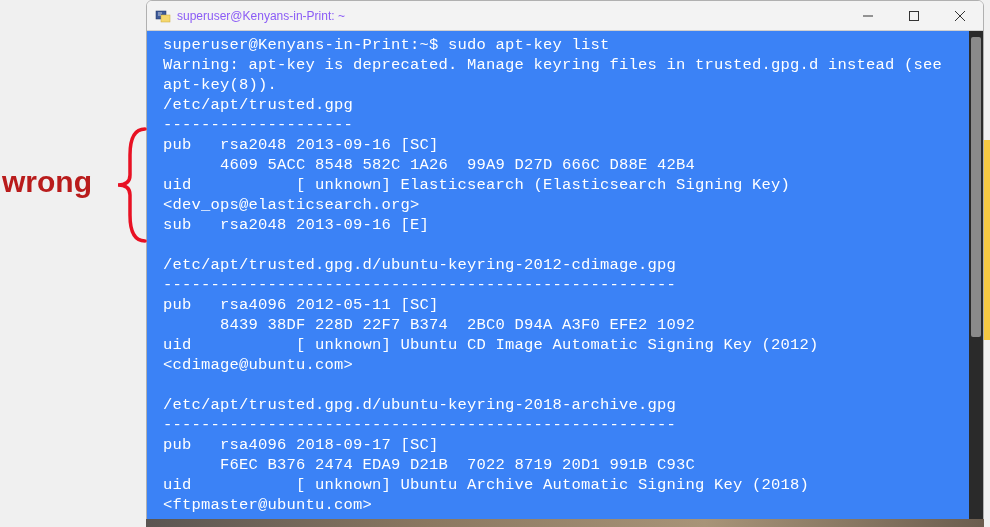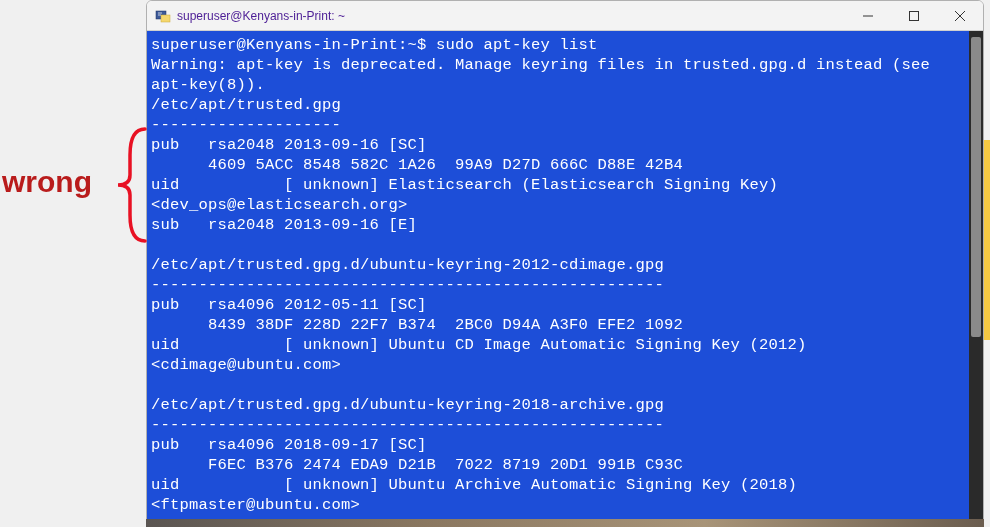--- a/index.html
+++ b/index.html
@@ -43,21 +43,21 @@
       display: flex;
       flex-direction: column;
     }
     .titlebar {
       height: 30px;
       background: #f3f3f3;
       display: flex;
       align-items: center;
       padding-left: 8px;
       font-size: 12px;
-      color: #4c1d95;
+      color: #8b5cf6;
       border-bottom: 1px solid #d0d0d0;
     }
     .titlebar-icon {
       width: 16px;
       height: 16px;
       margin-right: 6px;
       display: inline-flex;
       align-items: center;
       justify-content: center;
     }
@@ -74,27 +74,27 @@
     }
     .win-btn svg { width: 10px; height: 10px; }
     .terminal-wrap {
       flex: 1;
       background: #000;
       display: flex;
       position: relative;
     }
     .terminal {
       flex: 1;
-      background: #1d4ed8;
+      background: #3b82f6;
       color: #fff;
       font-family: "Consolas", "Courier New", monospace;
       font-size: 15.5px;
       line-height: 20px;
       white-space: pre-wrap;
-      padding: 4px 2px 4px 4px;
+      padding: 4px 2px 4px 16px;
       overflow: hidden;
       font-weight: 400;
       letter-spacing: 0.2px;
     }
     .scrollbar {
       width: 14px;
       background: #2a2a2a;
       position: relative;
     }
     .scrollbar-thumb {

